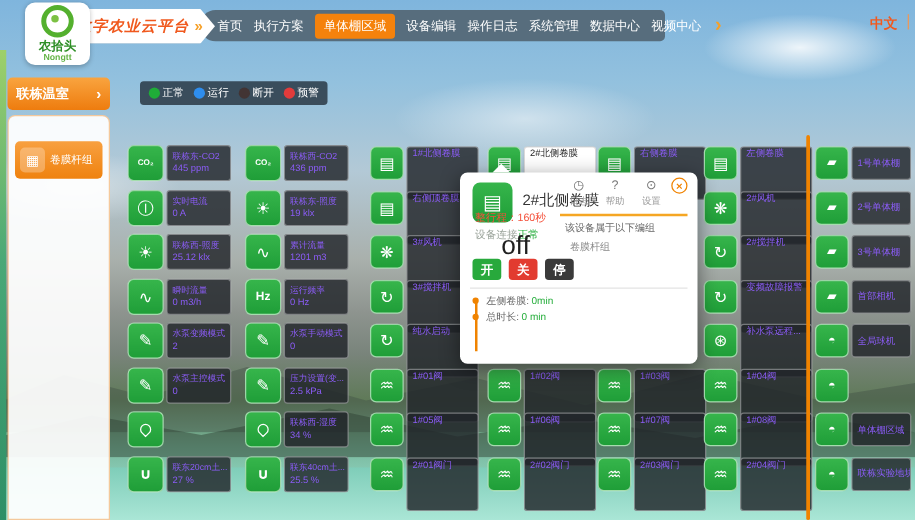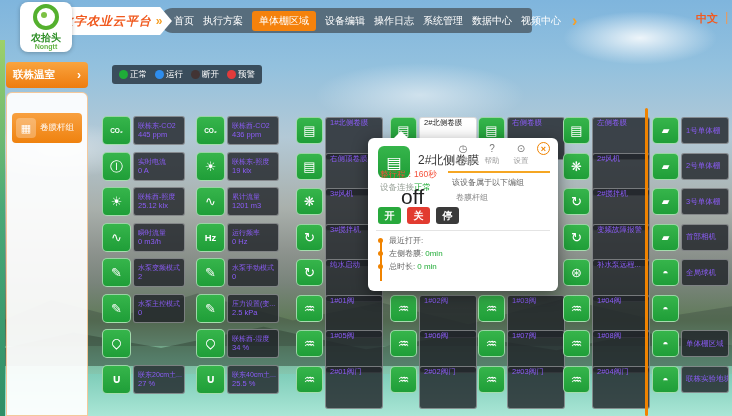--- a/index.html
+++ b/index.html
@@ -611,25 +611,20 @@
   <div class="pp-btns" id="pp-btns">
       <span class="pp-btn" style="background: rgb(40, 169, 60);">开</span>
       <span class="pp-btn" style="background: rgb(226, 59, 48);">关</span>
       <span class="pp-btn" style="background: rgb(58, 58, 58);">停</span>
     </div>
   <div class="pp-divider"></div>
   <div class="pp-statline"></div>
   <div class="pp-stats" id="pp-stats">
       <div class="pp-stat">
         <span class="pp-dot"></span>
-        <span class="pp-stat-label">最近打开:</span>
-        <span class="pp-stat-value"></span>
-      </div>
-      <div class="pp-stat">
-        <span class="pp-dot"></span>
         <span class="pp-stat-label">左侧卷膜:</span>
         <span class="pp-stat-value">0min</span>
       </div>
       <div class="pp-stat">
         <span class="pp-dot"></span>
         <span class="pp-stat-label">总时长:</span>
         <span class="pp-stat-value">0 min</span>
       </div>
     </div>
 </div>

